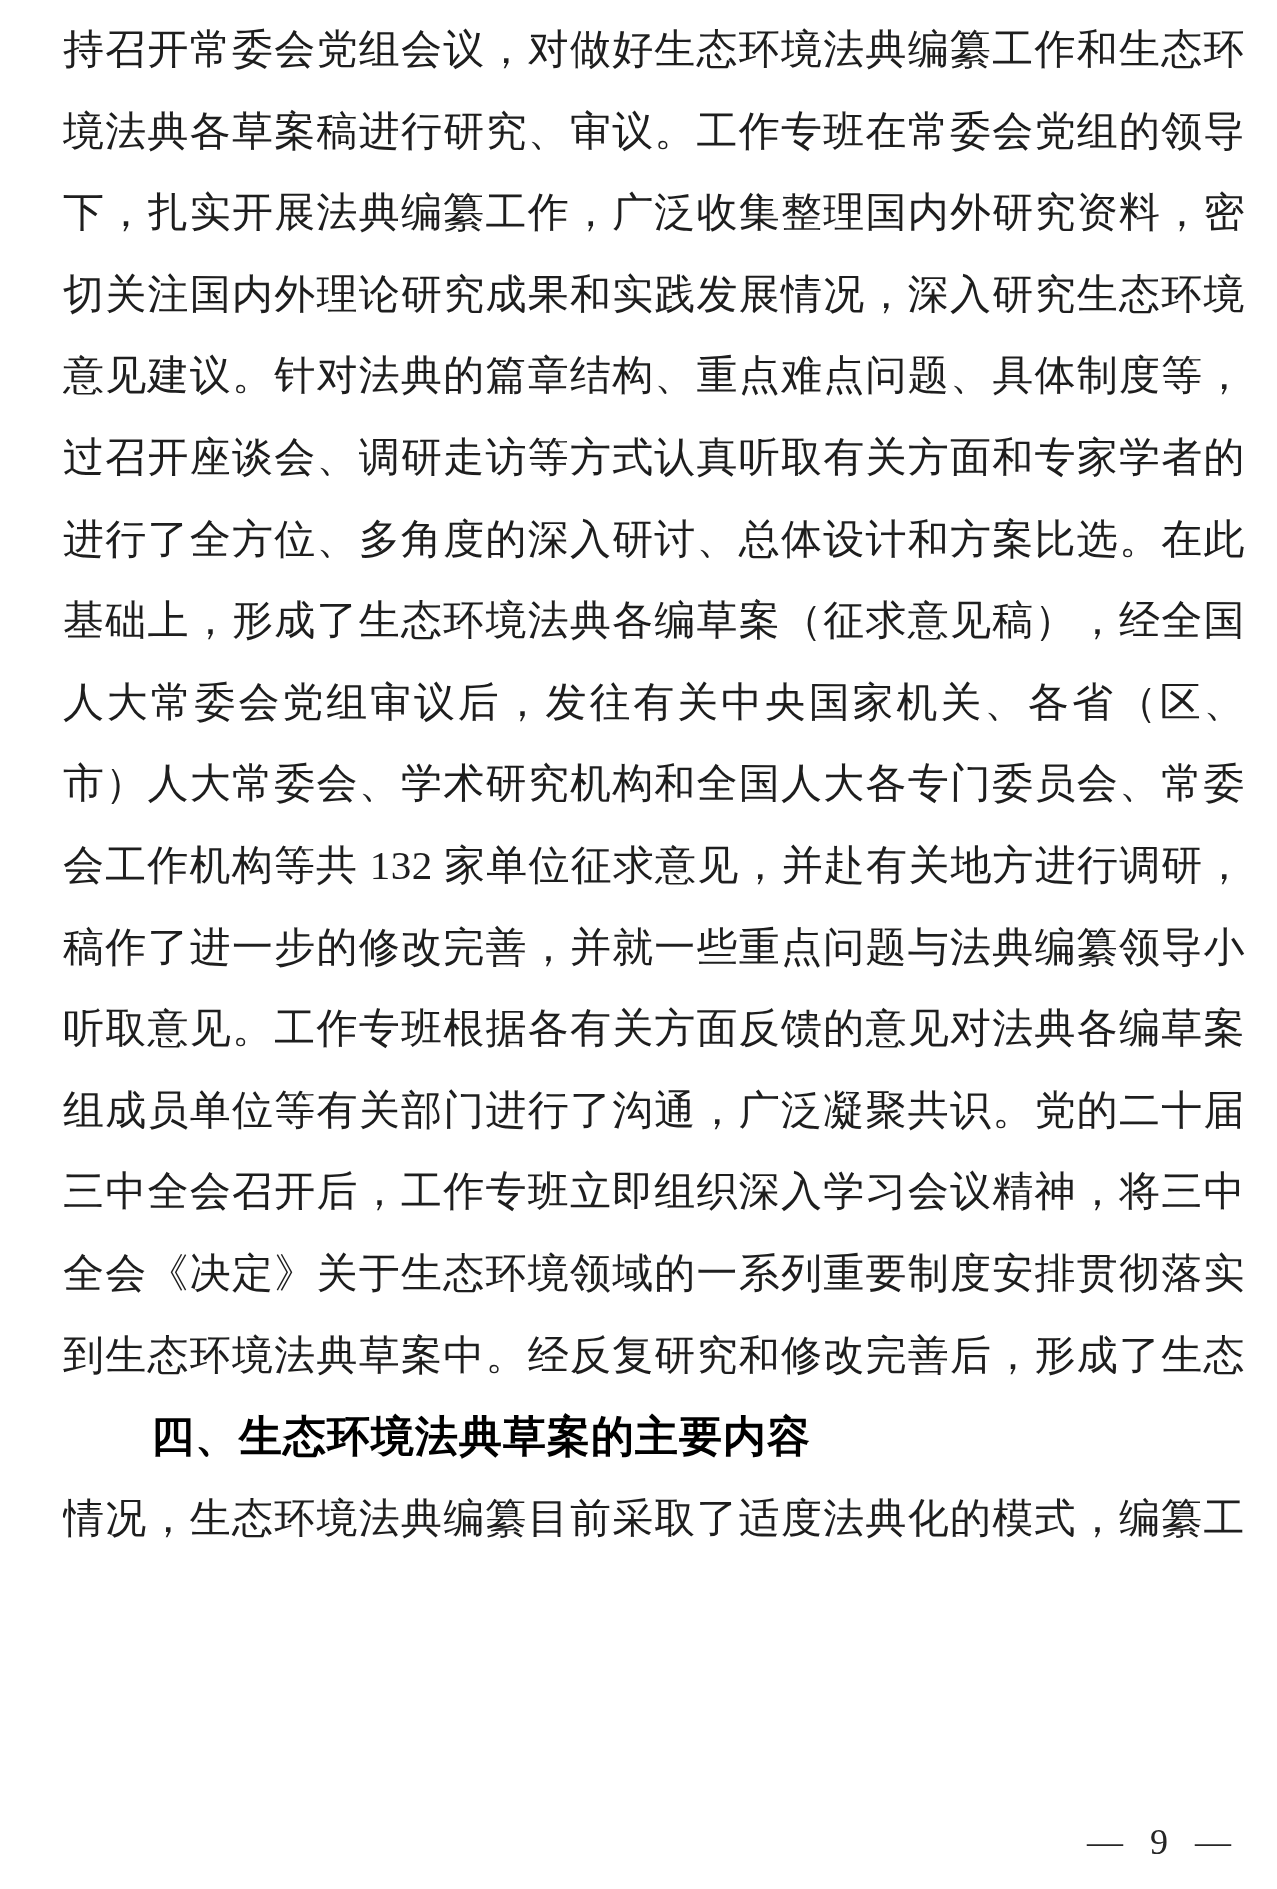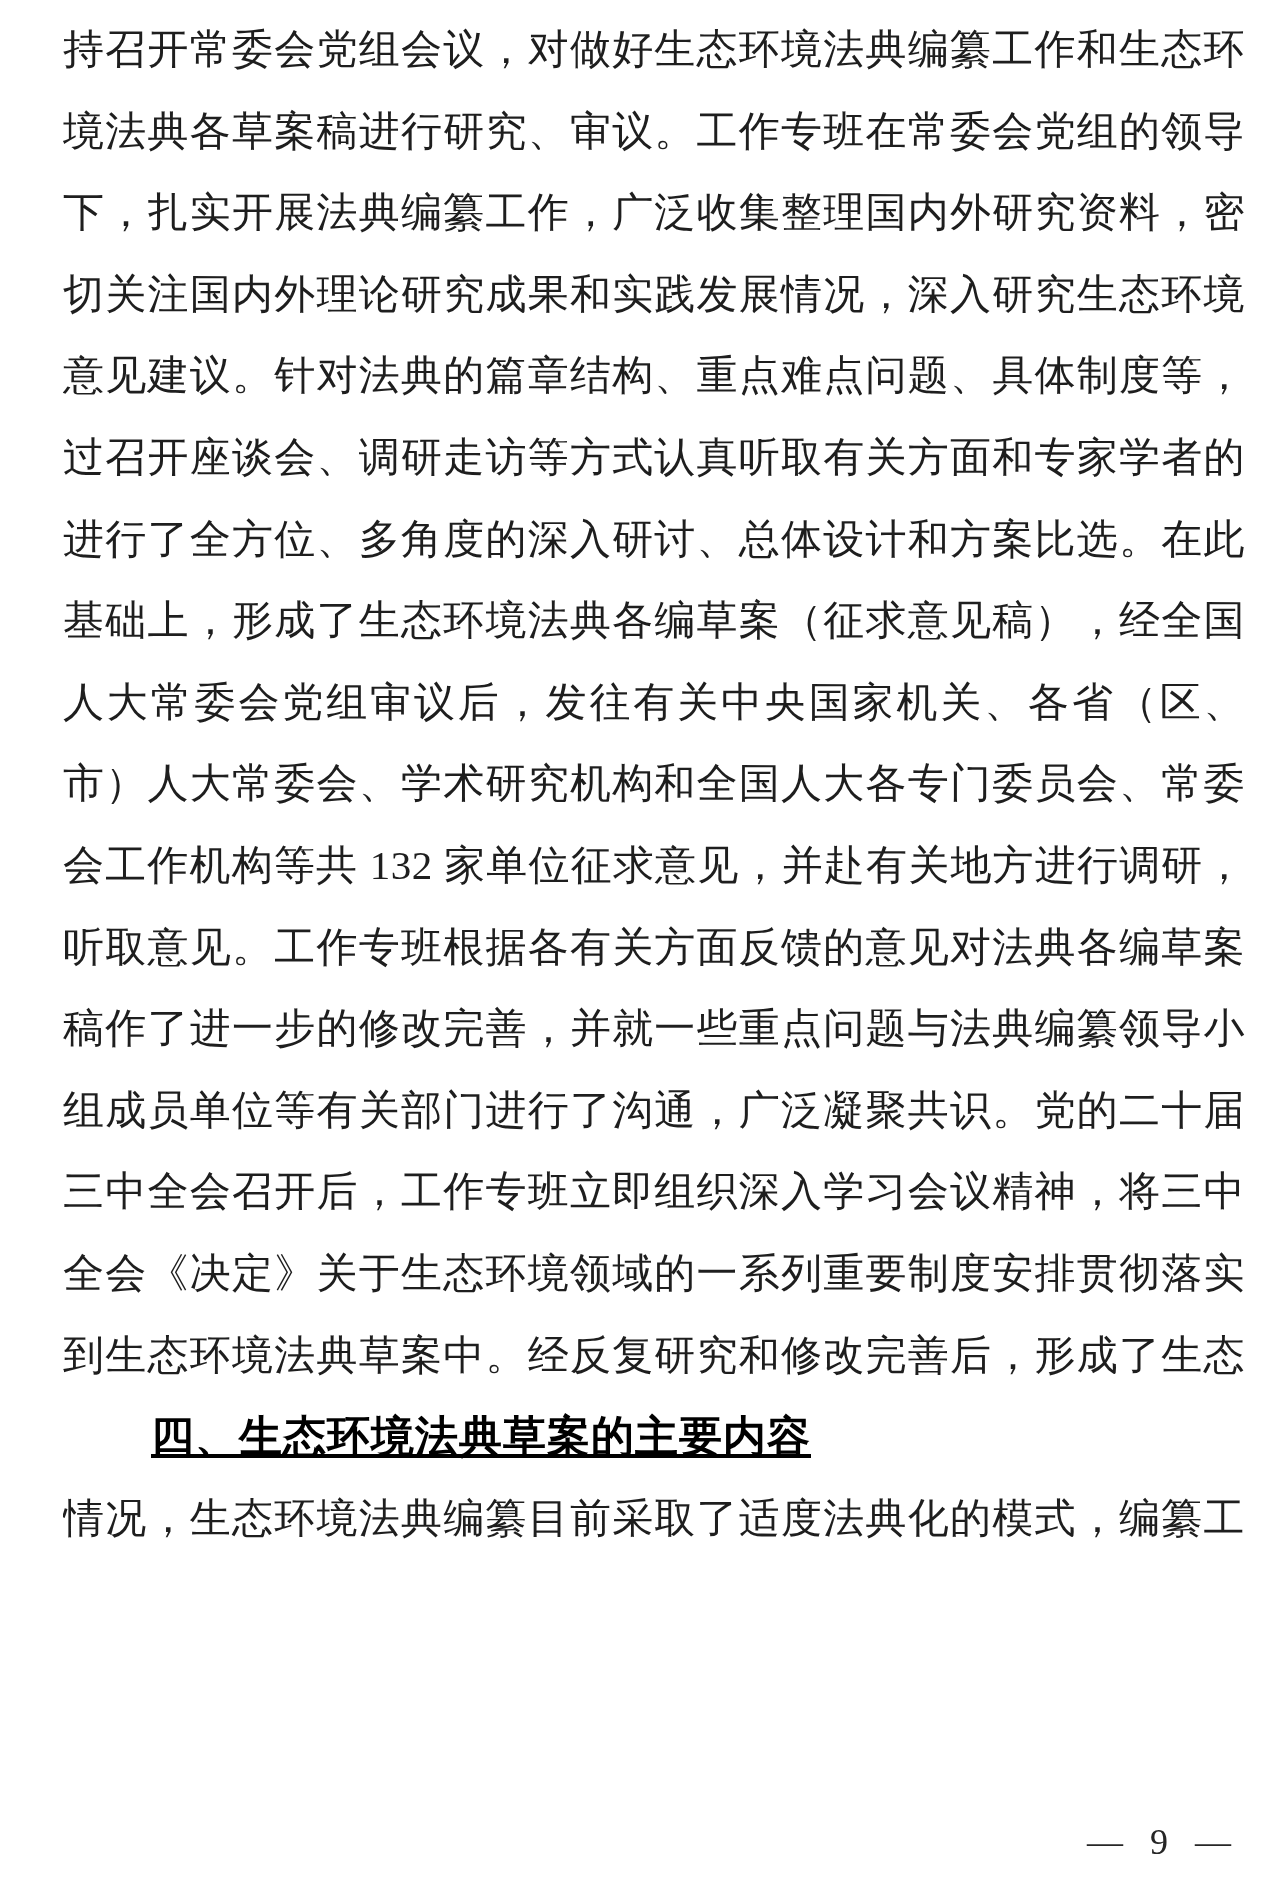--- a/index.html
+++ b/index.html
@@ -43,21 +43,20 @@
     font-family: "Liberation Sans", "DejaVu Sans", sans-serif;
     font-weight: bold;
     font-size: 43px;
     line-height: 81.6px;
     height: 81.6px;
     margin: 0;
     padding-left: 88px;
     color: #000000;
     text-align: left;
     letter-spacing: 1px;
-    text-decoration: underline;
   }
   .page-number {
     position: absolute;
     right: 46px;
     bottom: 26px;
     font-size: 36px;
     color: #262626;
     word-spacing: 18px;
     font-family: "Liberation Serif", "DejaVu Serif", serif;
   }
@@ -72,22 +71,22 @@
     <div class="line">境法典各草案稿进行研究、审议。工作专班在常委会党组的领导</div>
     <div class="line">下，扎实开展法典编纂工作，广泛收集整理国内外研究资料，密</div>
     <div class="line">切关注国内外理论研究成果和实践发展情况，深入研究生态环境</div>
     <div class="line">意见建议。针对法典的篇章结构、重点难点问题、具体制度等，</div>
     <div class="line">过召开座谈会、调研走访等方式认真听取有关方面和专家学者的</div>
     <div class="line">进行了全方位、多角度的深入研讨、总体设计和方案比选。在此</div>
     <div class="line">基础上，形成了生态环境法典各编草案（征求意见稿），经全国</div>
     <div class="line">人大常委会党组审议后，发往有关中央国家机关、各省（区、</div>
     <div class="line">市）人大常委会、学术研究机构和全国人大各专门委员会、常委</div>
     <div class="line">会工作机构等共 132 家单位征求意见，并赴有关地方进行调研，</div>
+    <div class="line">稿作了进一步的修改完善，并就一些重点问题与法典编纂领导小</div>
     <div class="line">听取意见。工作专班根据各有关方面反馈的意见对法典各编草案</div>
-    <div class="line">稿作了进一步的修改完善，并就一些重点问题与法典编纂领导小</div>
     <div class="line">组成员单位等有关部门进行了沟通，广泛凝聚共识。党的二十届</div>
     <div class="line">三中全会召开后，工作专班立即组织深入学习会议精神，将三中</div>
     <div class="line">全会《决定》关于生态环境领域的一系列重要制度安排贯彻落实</div>
     <div class="line">到生态环境法典草案中。经反复研究和修改完善后，形成了生态</div>
 
     <h2 class="heading">四、生态环境法典草案的主要内容</h2>
 
     <div class="line">情况，生态环境法典编纂目前采取了适度法典化的模式，编纂工</div>
 
   </div>

